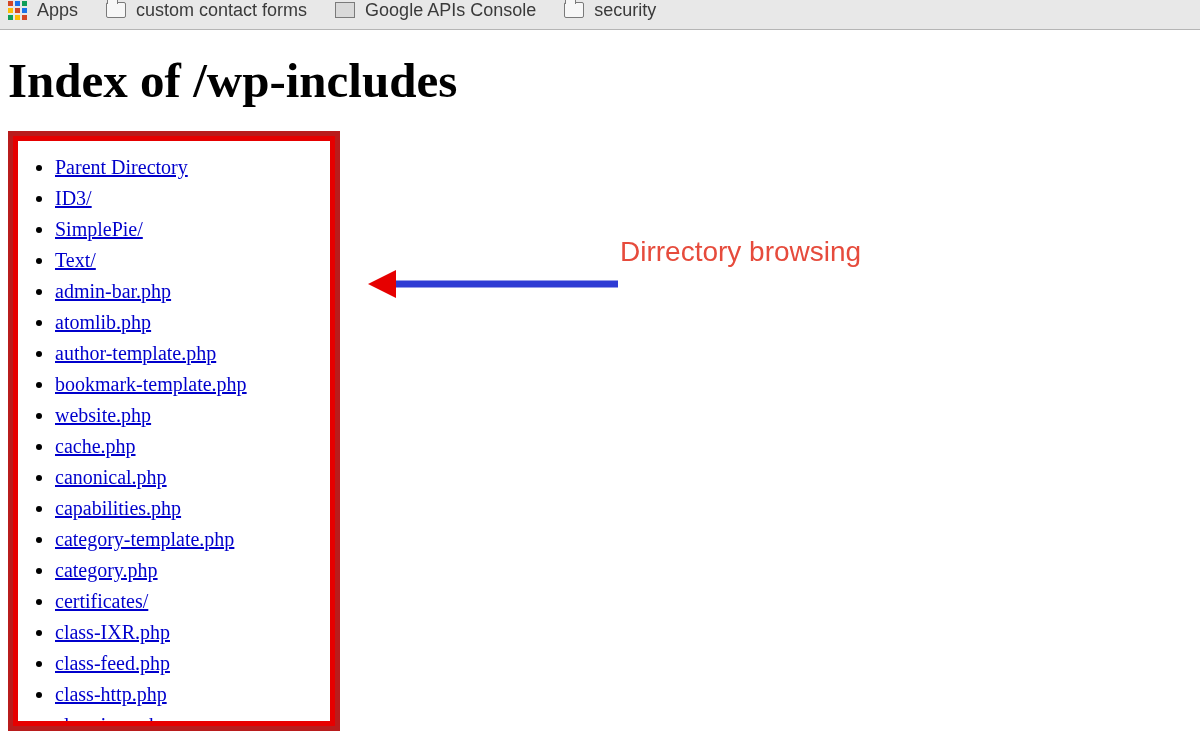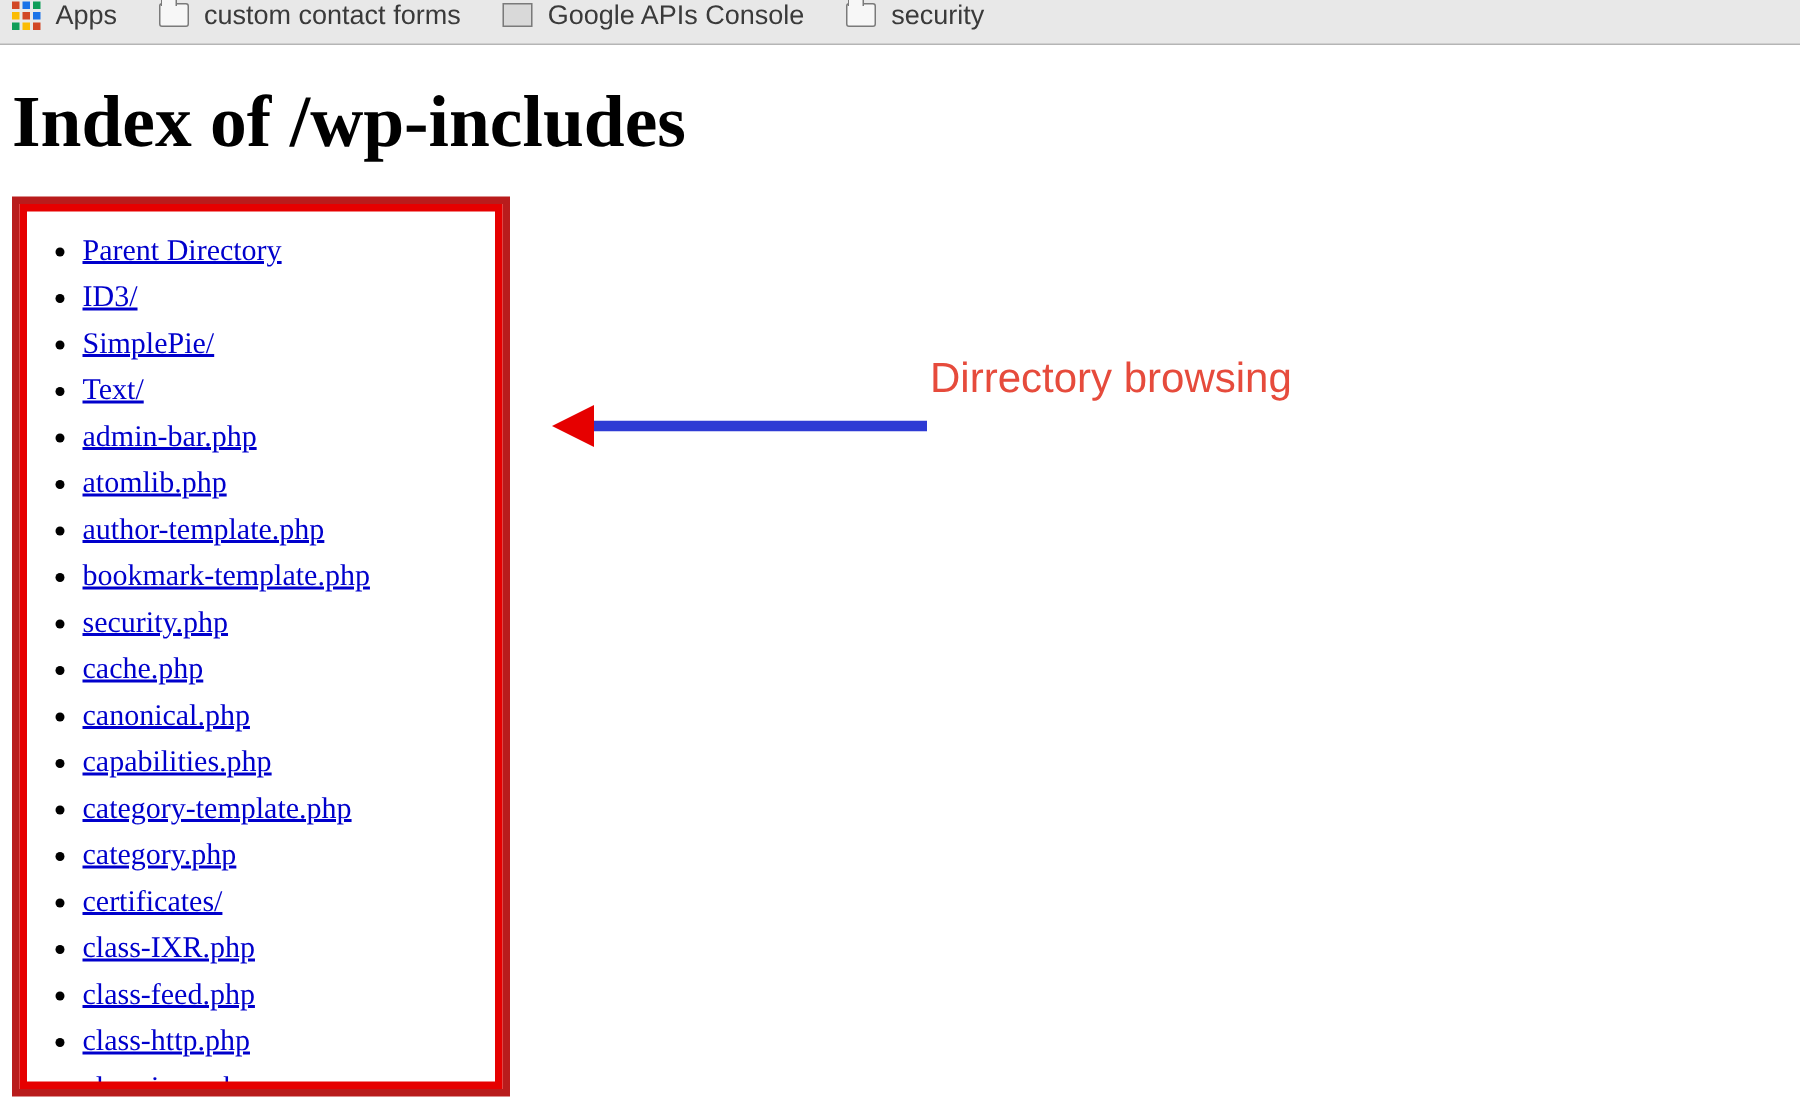--- a/index.html
+++ b/index.html
@@ -126,21 +126,21 @@
   <div class="listing-box">
     <ul id="listing">
         <li><a href="#">Parent Directory</a></li>
         <li><a href="#">ID3/</a></li>
         <li><a href="#">SimplePie/</a></li>
         <li><a href="#">Text/</a></li>
         <li><a href="#">admin-bar.php</a></li>
         <li><a href="#">atomlib.php</a></li>
         <li><a href="#">author-template.php</a></li>
         <li><a href="#">bookmark-template.php</a></li>
-        <li><a href="#">security.php</a></li>
+        <li><a href="#">website.php</a></li>
         <li><a href="#">cache.php</a></li>
         <li><a href="#">canonical.php</a></li>
         <li><a href="#">capabilities.php</a></li>
         <li><a href="#">category-template.php</a></li>
         <li><a href="#">category.php</a></li>
         <li><a href="#">certificates/</a></li>
         <li><a href="#">class-IXR.php</a></li>
         <li><a href="#">class-feed.php</a></li>
         <li><a href="#">class-http.php</a></li>
         <li><a href="#">class-json.php</a></li>

